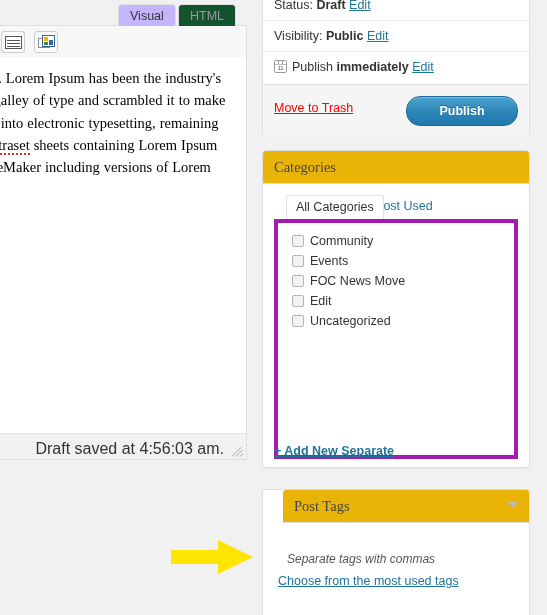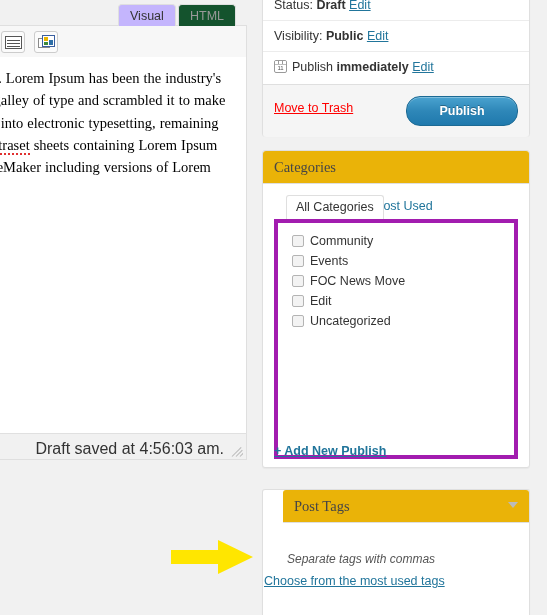--- a/index.html
+++ b/index.html
@@ -413,21 +413,21 @@
   }
   #tag-hint {
     position: absolute;
     left: 24px; top: 62px;
     font-size: 12px;
     font-style: italic;
     color: #555;
   }
   #choose-tags-link {
     position: absolute;
-    left: 1px; top: 84px;
+    left: 15px; top: 84px;
     font-size: 12.5px;
     color: #21759b;
     text-decoration: underline;
     cursor: pointer;
   }
 
   
   #yellow-arrow {
     position: absolute;
     left: 171px; top: 540px;
@@ -540,21 +540,21 @@
       <span class="cat-check"></span><span>FOC News Move</span>
     </div>
     <div class="cat-item">
       <span class="cat-check"></span><span>Edit</span>
     </div>
     <div class="cat-item">
       <span class="cat-check"></span><span>Uncategorized</span>
     </div>
   </div>
 
-  <span id="add-new-category">+ Add New Publish</span>
+  <span id="add-new-category">+ Add New Separate</span>
 </div>
 
 <div class="panel" id="tags-panel">
   <div class="panel-title">
     <span>Post Tags</span>
     <span class="toggle-arrow"></span>
   </div>
 
 
   <span id="tag-hint">Separate tags with commas</span>

